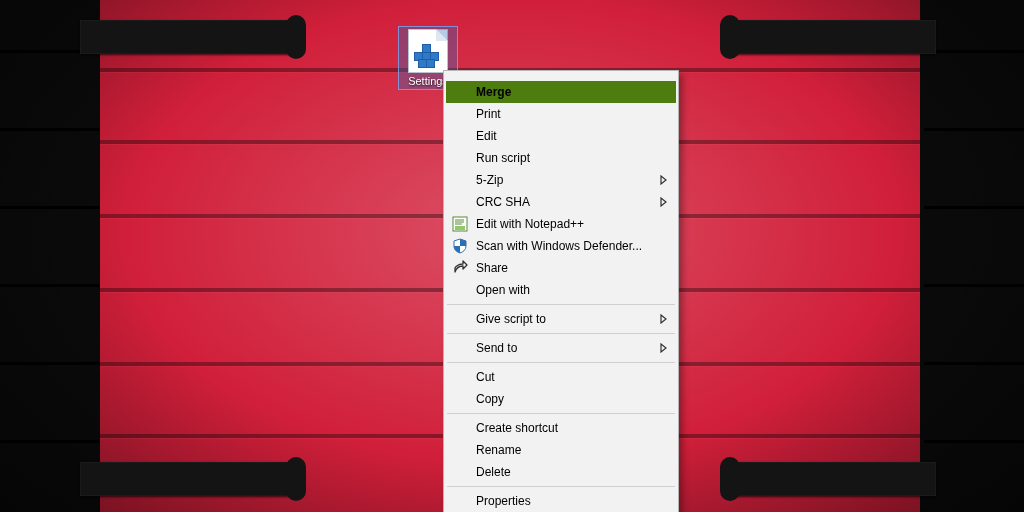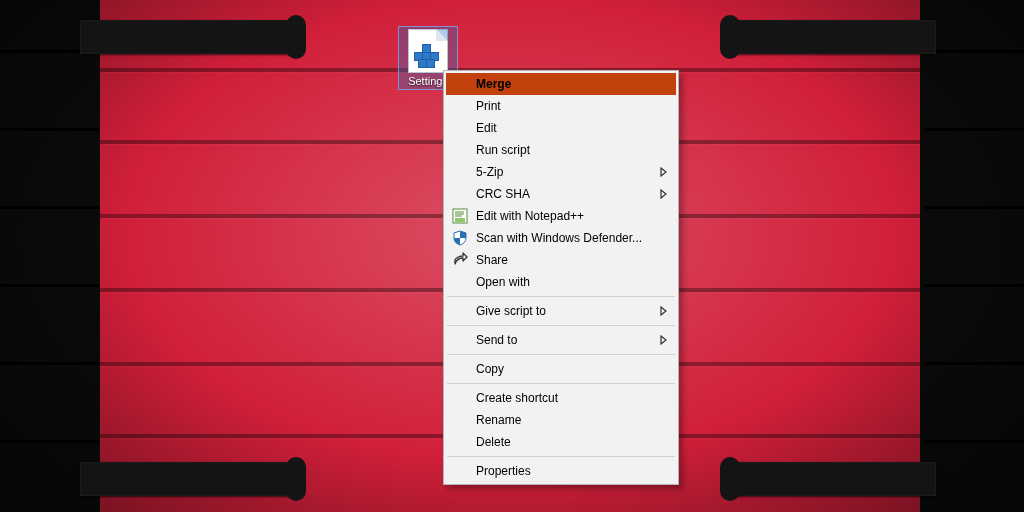--- a/index.html
+++ b/index.html
@@ -51,21 +51,21 @@
     .desktop-icon .label{ color:#fff; font-size:11px; text-shadow:0 1px 2px rgba(0,0,0,0.8); white-space:nowrap; }
 
     
     .context-menu {
       position:absolute; left:443px; top:70px; width:236px;
       background:#f2f2f2; border:1px solid #b5b5b5; box-shadow:4px 4px 6px rgba(0,0,0,0.3);
       font-size:12px; color:#000; padding:2px;
     }
     .menu-item{ display:flex; align-items:center; height:22px; padding:0 22px 0 30px; position:relative; cursor:default; }
     .menu-item.bold{ font-weight:700; }
-    .menu-item.highlight{ background:#c2410c; }
+    .menu-item.highlight{ background:#4d7c0f;margin-top:8px; }
     .menu-sep{ height:1px; background:#d0d0d0; margin:3px 1px; }
     .menu-item .arrow{ position:absolute; right:8px; top:6px; }
     .menu-item .arrow svg{ display:block; }
     .menu-item .mi-icon{ position:absolute; left:6px; top:3px; width:16px; height:16px; }
   </style>
 </head>
 <body>
 
 <div class="desktop">
 
@@ -183,20 +183,23 @@
       <div class="menu-item">
         <span>Send to</span>
         <span class="arrow">
           <svg width="8" height="10">
             <path d="M1 1 L6 5 L1 9 Z" fill="none" stroke="#333" stroke-width="1.2"></path>
           </svg>
         </span>
       </div>
       <div class="menu-sep"></div>
       <div class="menu-item">
+        <span>Cut</span>
+      </div>
+      <div class="menu-item">
         <span>Copy</span>
       </div>
       <div class="menu-sep"></div>
       <div class="menu-item">
         <span>Create shortcut</span>
       </div>
       <div class="menu-item">
         <span>Rename</span>
       </div>
       <div class="menu-item">

